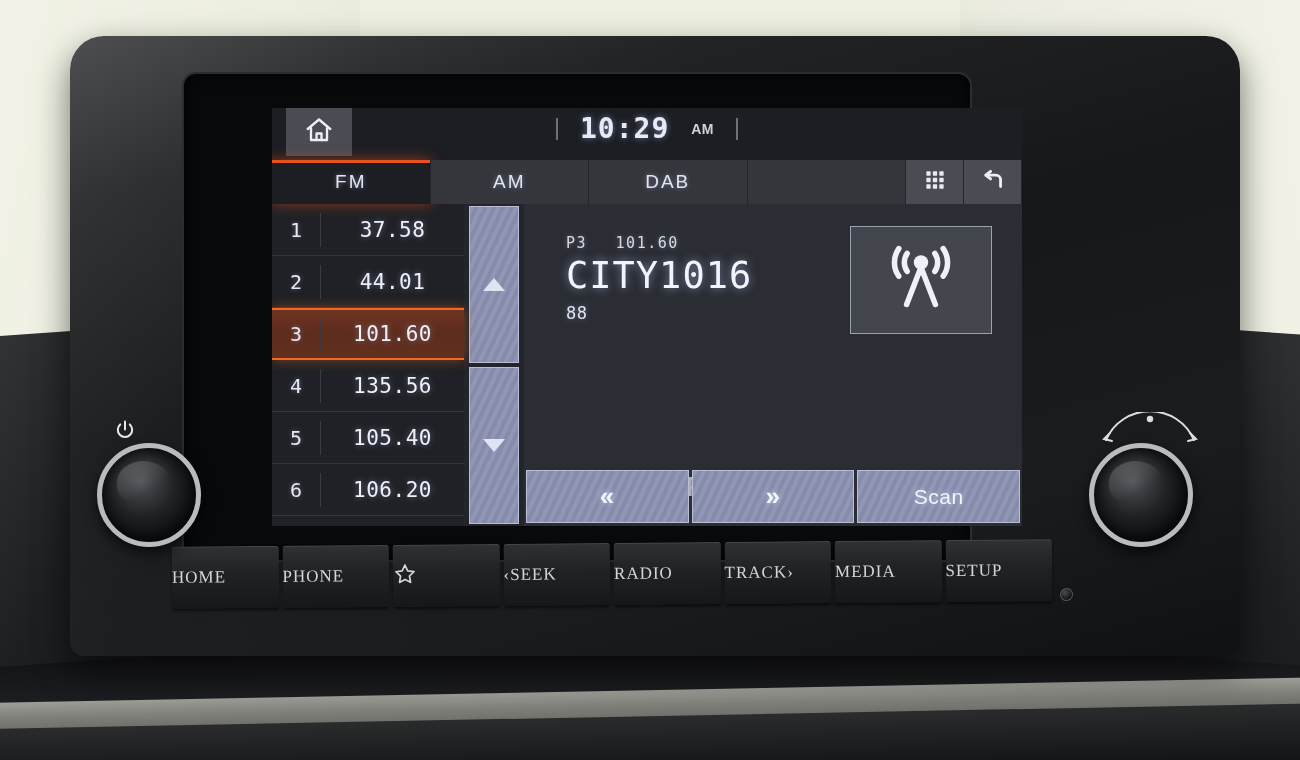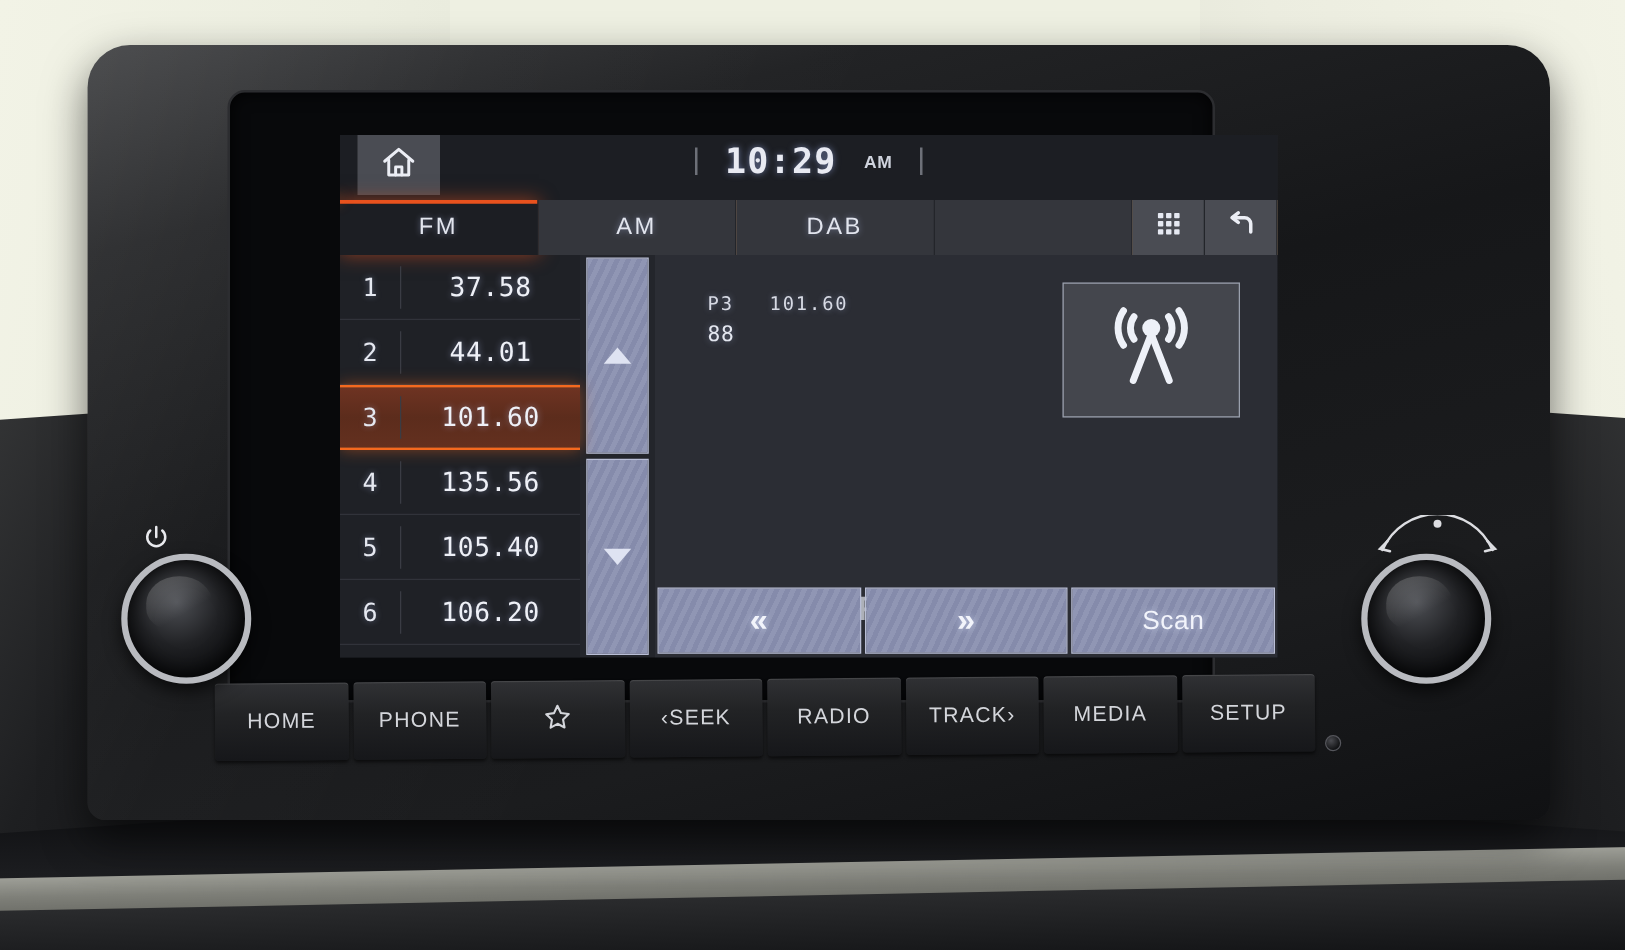--- a/index.html
+++ b/index.html
@@ -224,23 +224,23 @@
 
   
   .hwrow {
     position:absolute; left:172px; top:543px; width:880px; height:62px;
     display:flex; gap:4px; transform: rotate(-0.5deg);
   }
   .hwbtn {
     flex:1;
     background: linear-gradient(180deg,#303134 0%,#222325 40%,#16171a 100%);
     border-radius: 3px;
-    display:flex; align-items:center; justify-content:center;
+    display:flex; align-items:center; justify-content:flex-start;
     color:#d4d6db; font-size:17px; letter-spacing:1px;
-    font-family:Liberation Sans, sans-serif;
+    font-family:Liberation Serif, serif;
     box-shadow: inset 0 1px 0 rgba(255,255,255,.1), 0 2px 3px rgba(0,0,0,.6);
   }
   .hwbtn.fav svg { width:24px; height:24px; }
   .sensor {
     position:absolute; left:1060px; top:588px; width:13px; height:13px;
     border-radius:50%;
     background: radial-gradient(circle at 35% 32%, #4a4b50, #131416 70%);
     border:1px solid #55565c;
     transform: rotate(-0.5deg);
   }
@@ -382,20 +382,21 @@
             <div class="tri tri-dn"></div>
           </div>
         </div>
 
         <div class="nowplay">
           <div class="np-inner">
             <div class="np-pre">
               <span>P3</span>
               <span class="fq">101.60</span>
             </div>
+            <div class="np-name">CITY1016</div>
             <div class="np-desc2">88</div>
           </div>
 
           <div class="logo-box">
             <span>
               <svg viewBox="0 0 64 60" fill="none" stroke="#eef1f8" stroke-width="4.6" stroke-linecap="round">
                 <circle cx="32" cy="17" r="6" fill="#eef1f8" stroke="none"></circle>
                 <path d="M32 21 L20 52"></path>
                 <path d="M32 21 L44 52"></path>
                 <path d="M20.5 9.5a13 13 0 0 0 0 15"></path>

